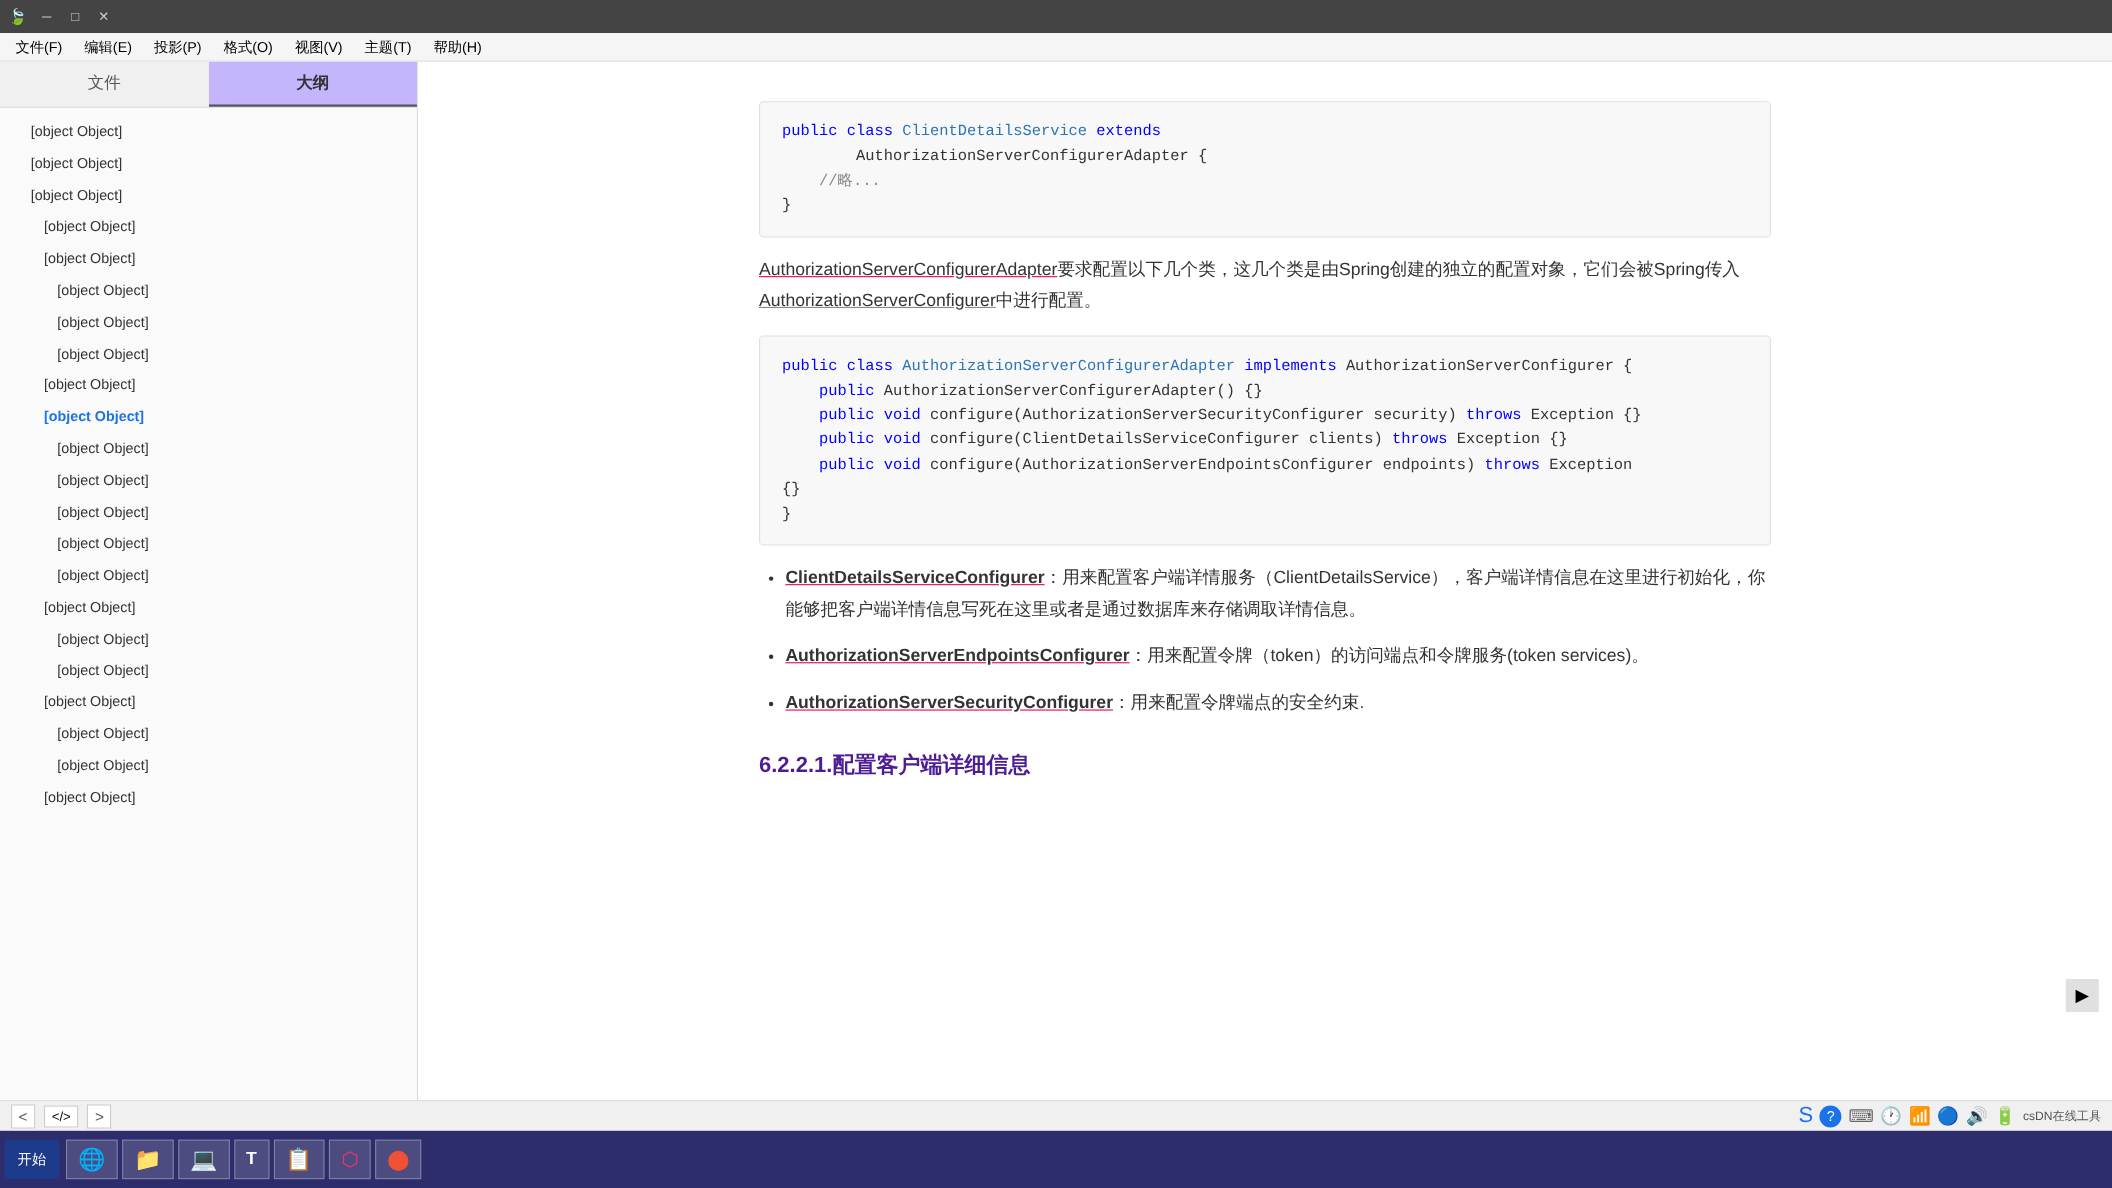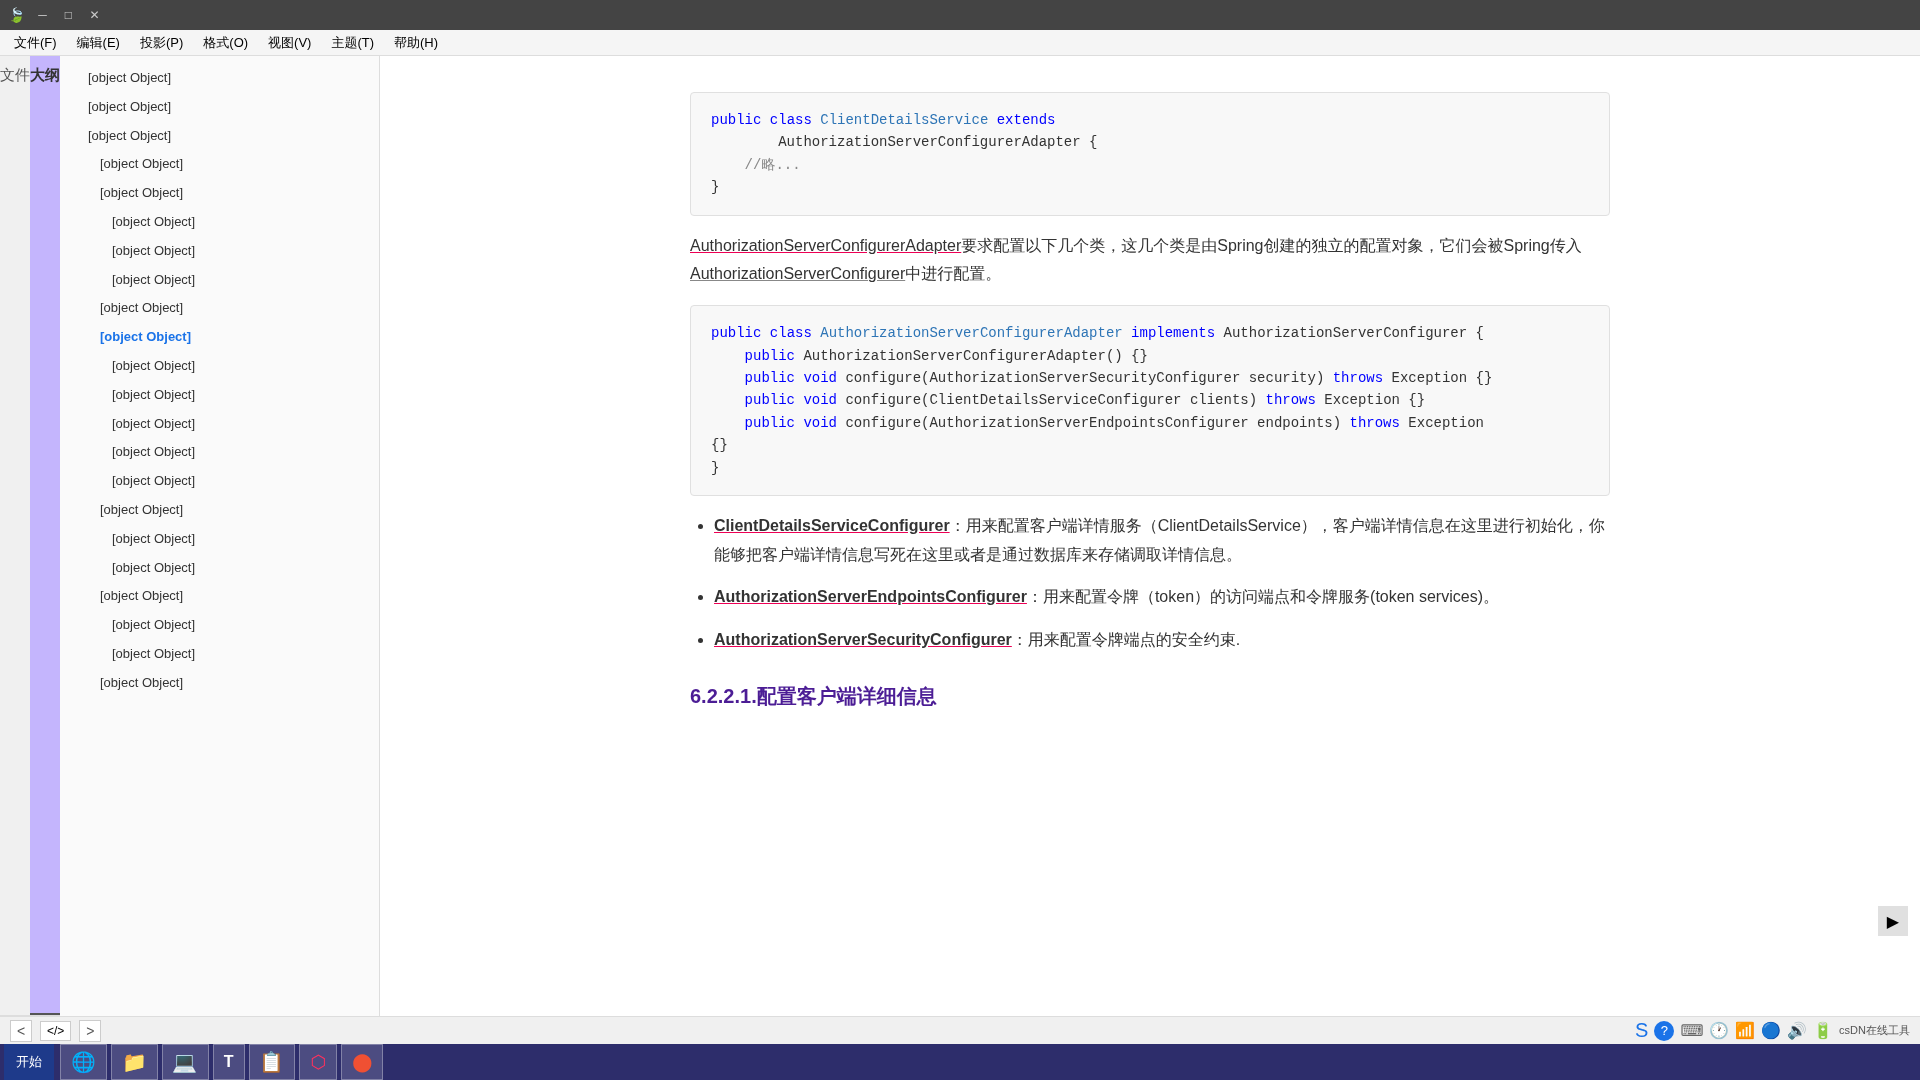--- a/index.html
+++ b/index.html
@@ -40,21 +40,21 @@
       flex: 1;
       overflow: hidden;
     }
 
     
     .sidebar {
       width: 380px;
       background: #fafafa;
       border-right: 1px solid #ddd;
       display: flex;
-      flex-direction: row;
+      flex-direction: column;
       flex-shrink: 0;
     }
     .sidebar-tabs {
       display: flex;
       border-bottom: 1px solid #ddd;
       background: #f0f0f0;
     }
     .sidebar-tab {
       flex: 1;
       text-align: center;
@@ -153,21 +153,21 @@
       color: #666;
       flex-shrink: 0;
     }
     .bottom-bar-left { display: flex; align-items: center; gap: 8px; }
     .bottom-nav-btn { width: 22px; height: 22px; display: flex; align-items: center; justify-content: center; cursor: pointer; font-size: 14px; color: #555; border: 1px solid #ccc; background: #fff; }
     .bottom-code-btn { padding: 2px 6px; border: 1px solid #ccc; background: #fff; font-size: 12px; cursor: pointer; }
     .bottom-bar-right { display: flex; align-items: center; gap: 6px; font-size: 18px; margin-left: auto; }
 
     
     .taskbar {
-      height: 36px;
+      height: 52px;
       background: #2d2d6b;
       display: flex;
       align-items: center;
       padding: 0 4px;
       flex-shrink: 0;
     }
     .start-btn {
       background: #1e3a8a;
       color: #fff;
       padding: 4px 12px;

